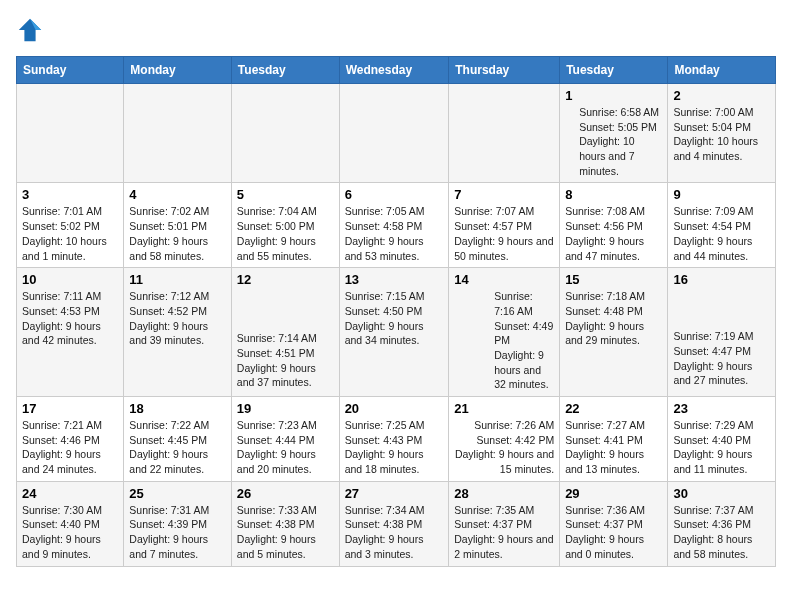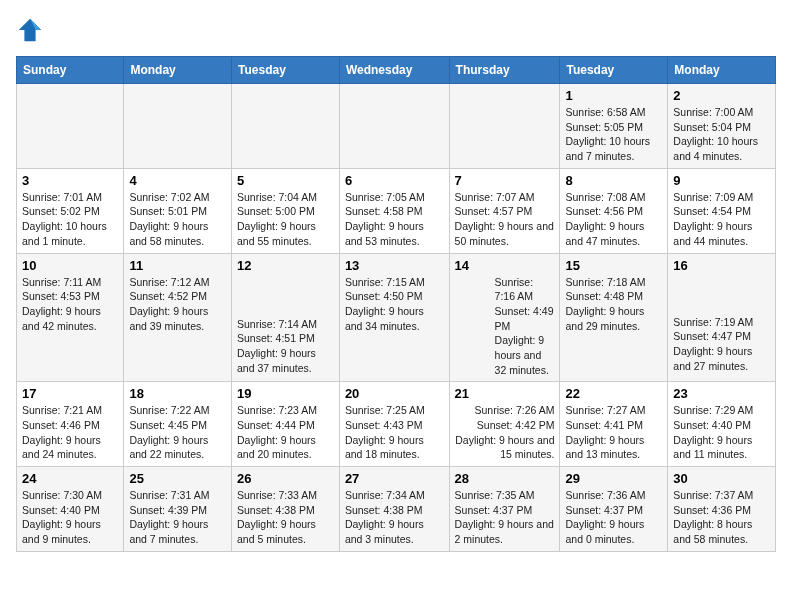--- a/index.html
+++ b/index.html
@@ -118,21 +118,21 @@
   </thead>
   <tbody id="calendar-body">
   <tr>
         <td class="empty"></td>
         <td class="empty"></td>
         <td class="empty"></td>
         <td class="empty"></td>
         <td class="empty"></td>
         <td>
           <span class="day-number">1</span>
-          <div class="day-info" style="white-space: pre-line;">Sunrise: 6:58 AM
+          <div class="day-info" style="white-space: pre-line; margin-left: 14px;">Sunrise: 6:58 AM
 Sunset: 5:05 PM
 Daylight: 10 hours and 7 minutes.</div>
         </td>
         <td>
           <span class="day-number">2</span>
           <div class="day-info" style="white-space: pre-line;">Sunrise: 7:00 AM
 Sunset: 5:04 PM
 Daylight: 10 hours and 4 minutes.</div>
         </td>
       </tr>

